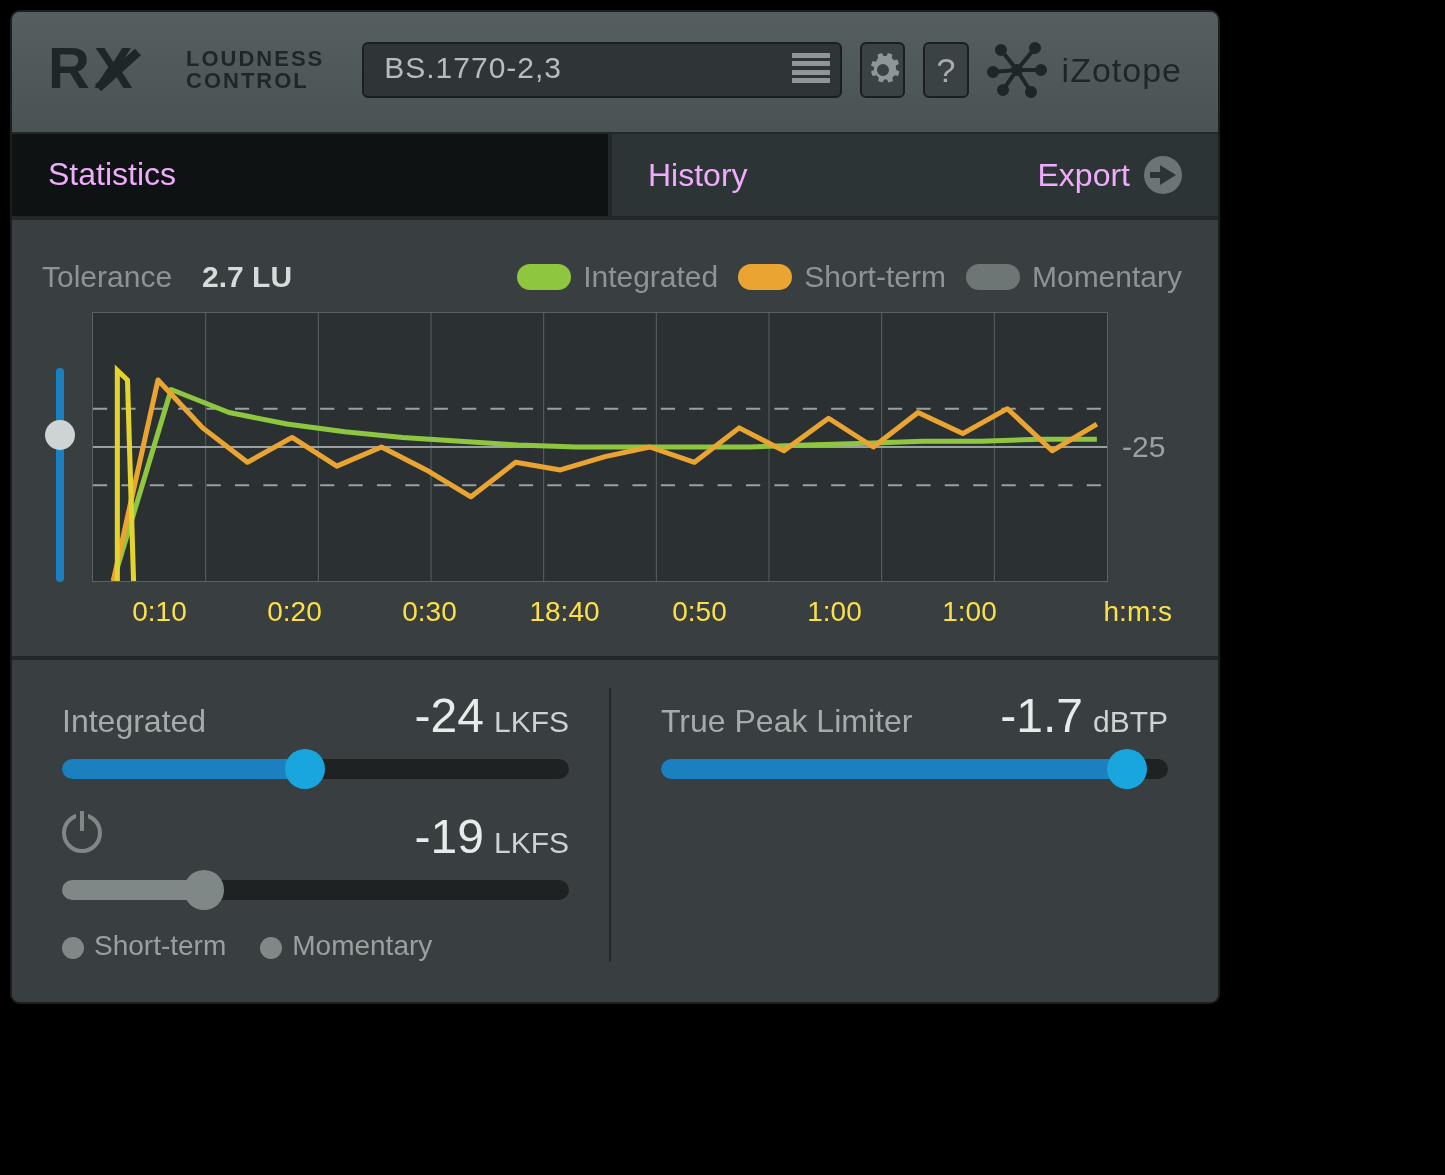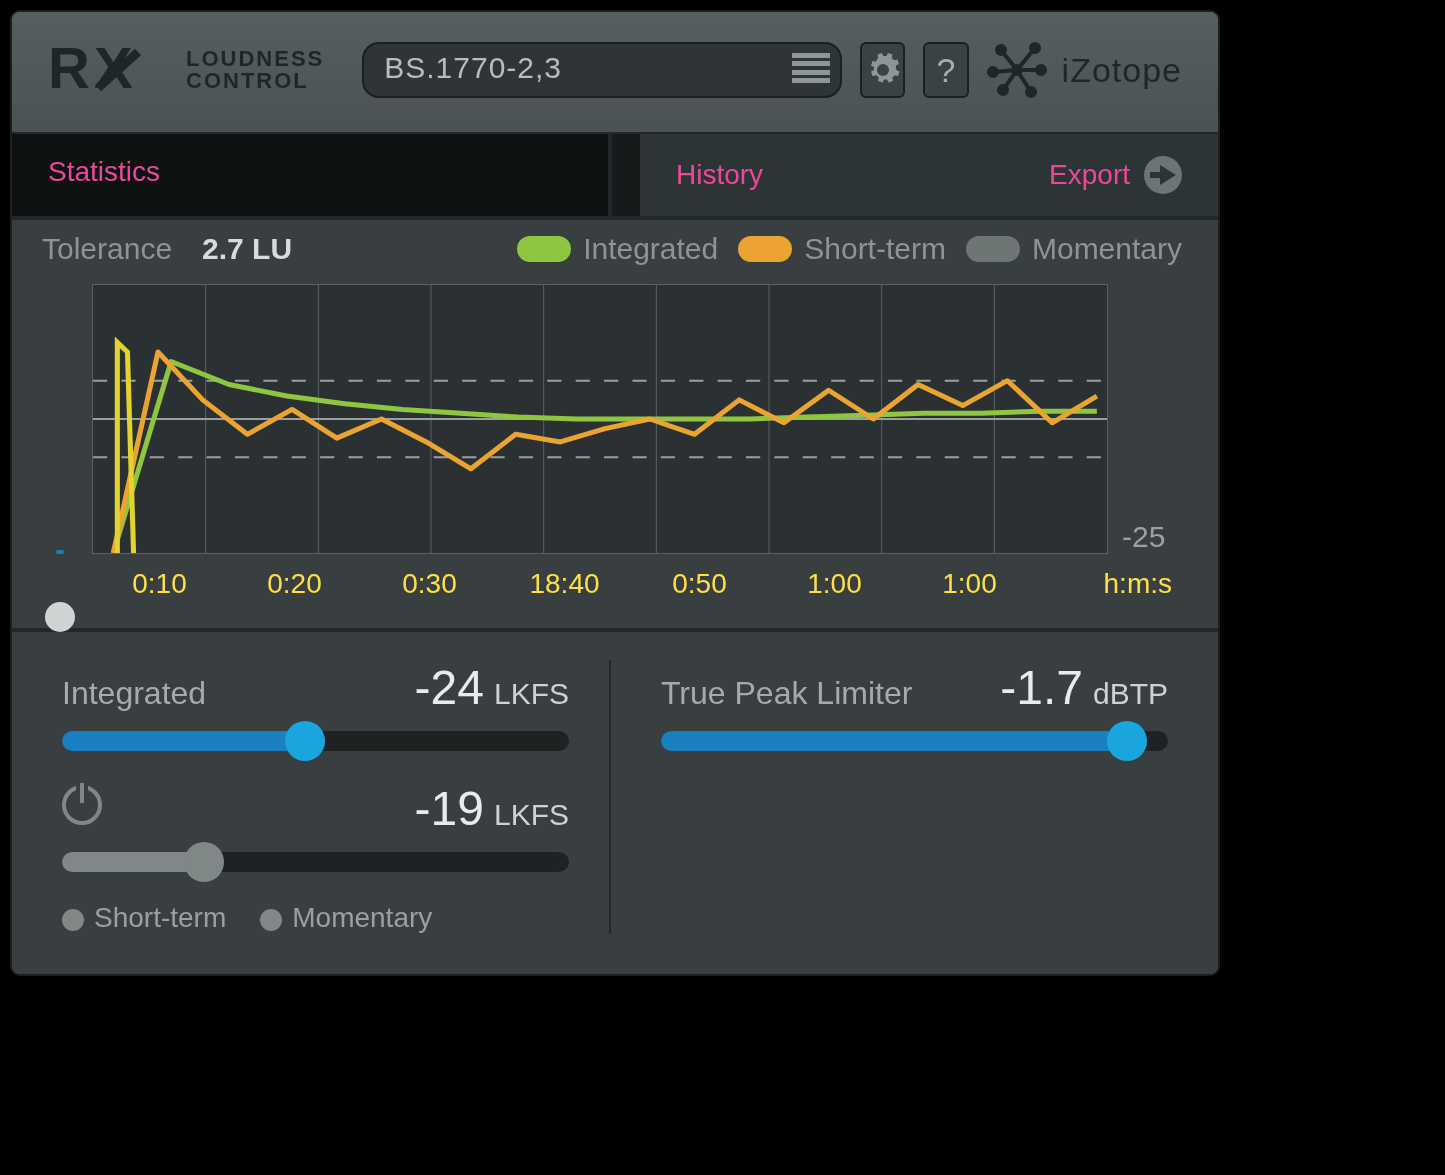--- a/index.html
+++ b/index.html
@@ -33,21 +33,21 @@
   .logo {
     display: flex; align-items: center; gap: 18px;
     color: #1f2627;
     font-weight: 700;
   }
   .logo .sub { font-size: 22px; line-height: 1; letter-spacing: 2px;}
   .preset {
     flex: 0 0 480px;
     background: #2f3536;
     border: 2px solid #1b1f20;
-    border-radius: 17px;
+    border-radius: 6px;
     display: flex; align-items: center;
     height: 56px;
     padding: 0 10px 4px 20px;
     margin-left: 20px;
   }
   .preset span { flex:1; font-size: 30px; color:#b7bdbd; letter-spacing:1px;}
   .ham { width: 38px; height:30px; display:flex; flex-direction:column; justify-content:space-between;}
   .ham div{height:5px;background:#8e9697;}
   .hbtn {
     width:56px;height:56px;border:2px solid #1b1f20;border-radius:6px;
@@ -55,52 +55,52 @@
     color:#a8aeae;font-size:34px;
   }
   .brand {
     margin-left:auto; display:flex; align-items:center; gap:15px;
     color:#1f2627; font-size:34px; letter-spacing:1px;
   }
   .brand svg { width:60px;height:60px;}
   
   .tabs {
     display:flex; background:#161a1b; border-bottom:4px solid #22282a;
-    color:#ec4899; font-size:28px;gap:28px;
+    color:#f0abfc; font-size:32px;
   }
   .tabs .tab { padding:22px 36px; }
   .tabs .stat { flex:0 0 600px; background:#0f1213; border-right:4px solid #22282a;}
   .tabs .hist { flex:1; background:#2d3435; display:flex; align-items:center;}
   .tabs .export { margin-left:auto; display:flex; align-items:center; gap:14px;}
   .tabs .exicon{
     width:38px;height:38px;border-radius:50%;background:#6c7475;
     display:flex;align-items:center;justify-content:center;
   }
   .tabs .exicon::after{
     content:"";width:0;height:0;border-top:10px solid transparent;
     border-bottom:10px solid transparent;border-left:16px solid #2d3435;
     margin-left:4px;
   }
   .tabs .exicon::before{
     content:"";width:10px;height:6px;background:#2d3435;margin-right:-4px;
   }
   
-  .chartwrap { background:#393f41; padding:12px 36px 28px 30px; }
+  .chartwrap { background:#393f41; padding:40px 36px 28px 30px; }
   .legendrow {
     display:flex; align-items:center; font-size:30px; color:#8d9495;
     gap:20px;
   }
   .legendrow .tolval{color:#d6dbdb;font-weight:600;margin-left:10px;}
   .legendrow .lg{display:flex;align-items:center;gap:12px;}
   .pill{width:54px;height:26px;border-radius:14px;}
   .c-int{background:#8fc63f;}
   .c-st{background:#e9a431;}
   .c-mo{background:#6d7575;}
   .legendrow .spacer{flex:1;}
-  .chartbody{display:flex;gap:14px;margin-top:18px;align-items:flex-end;}
+  .chartbody{display:flex;gap:14px;margin-top:18px;}
   .vslider{width:36px;display:flex;flex-direction:column;align-items:center;padding-top:60px;}
   .vtrack{width:8px;flex:1;background:#1b80bf;border-radius:4px;position:relative;margin-top:-4px;}
   .vknob{width:30px;height:30px;border-radius:50%;background:#ced3d3;position:absolute;left:-11px;top:52px;}
   .plot{flex:1;height:270px;position:relative;background:#2b3133;border:1px solid #5a6263;}
   .plot .grid line{stroke:#5a6263;stroke-width:1;}
   .plot .dash line{stroke:#9aa0a0;stroke-width:2;stroke-dasharray:14 14;}
   .plot .solid line{stroke:#9aa0a0;stroke-width:2;}
   .rightlbl{width:60px;display:flex;align-items:center;justify-content:flex-start;color:#9ba1a1;font-size:30px;}
   .xticks{display:flex;margin-top:14px;font-size:28px;color:#fde047;margin-left:50px;}
   .xticks span{flex:1;text-align:center;}

